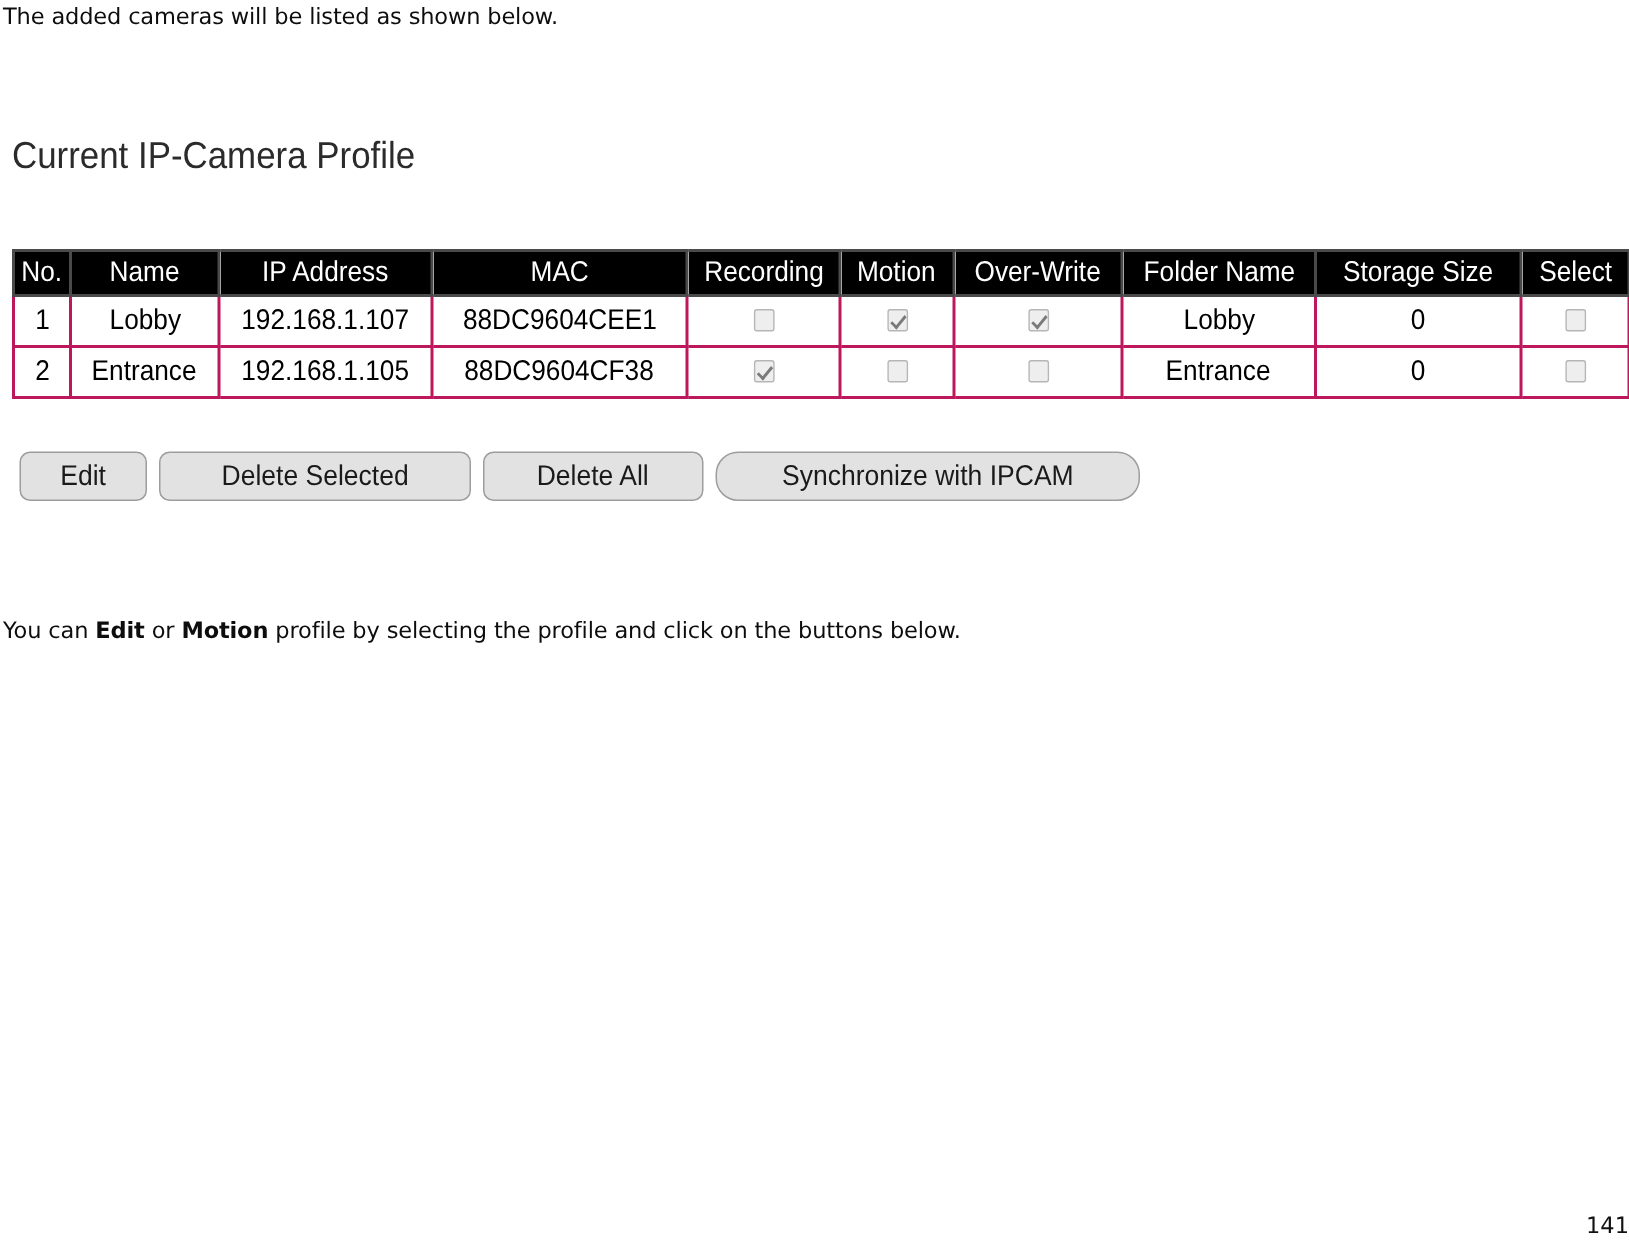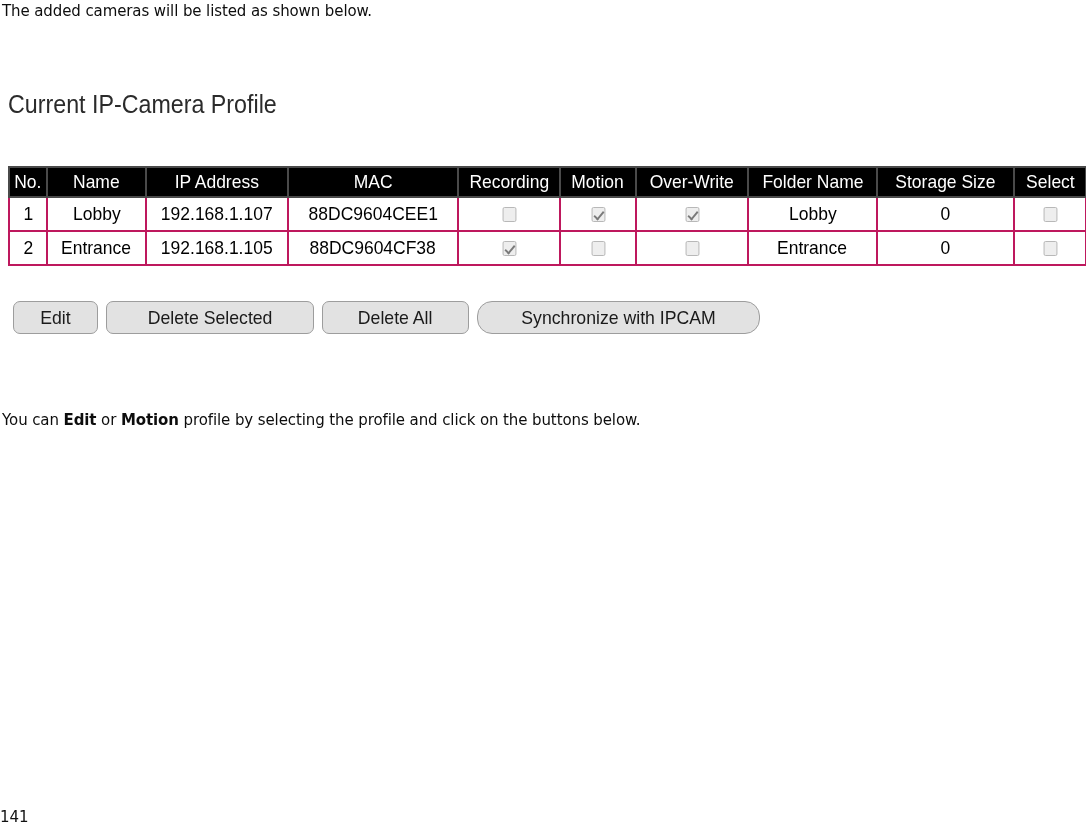--- a/index.html
+++ b/index.html
@@ -159,21 +159,21 @@
   #btn-delete-selected { width: 208px; }
   #btn-delete-all { width: 147px; }
   #btn-sync { width: 283px; border-radius: 15px; }
 
   
   #page-number {
     position: absolute;
     left: 0;
     right: 0;
     top: 808px;
-    text-align: left;
+    text-align: right;
     font-family: "DejaVu Sans", sans-serif;
     font-size: 15px;
     color: #111111;
   }
 </style>
 </head>
 <body>
 
 <div class="prose" id="intro-line">The added cameras will be listed as shown below.</div>
 

